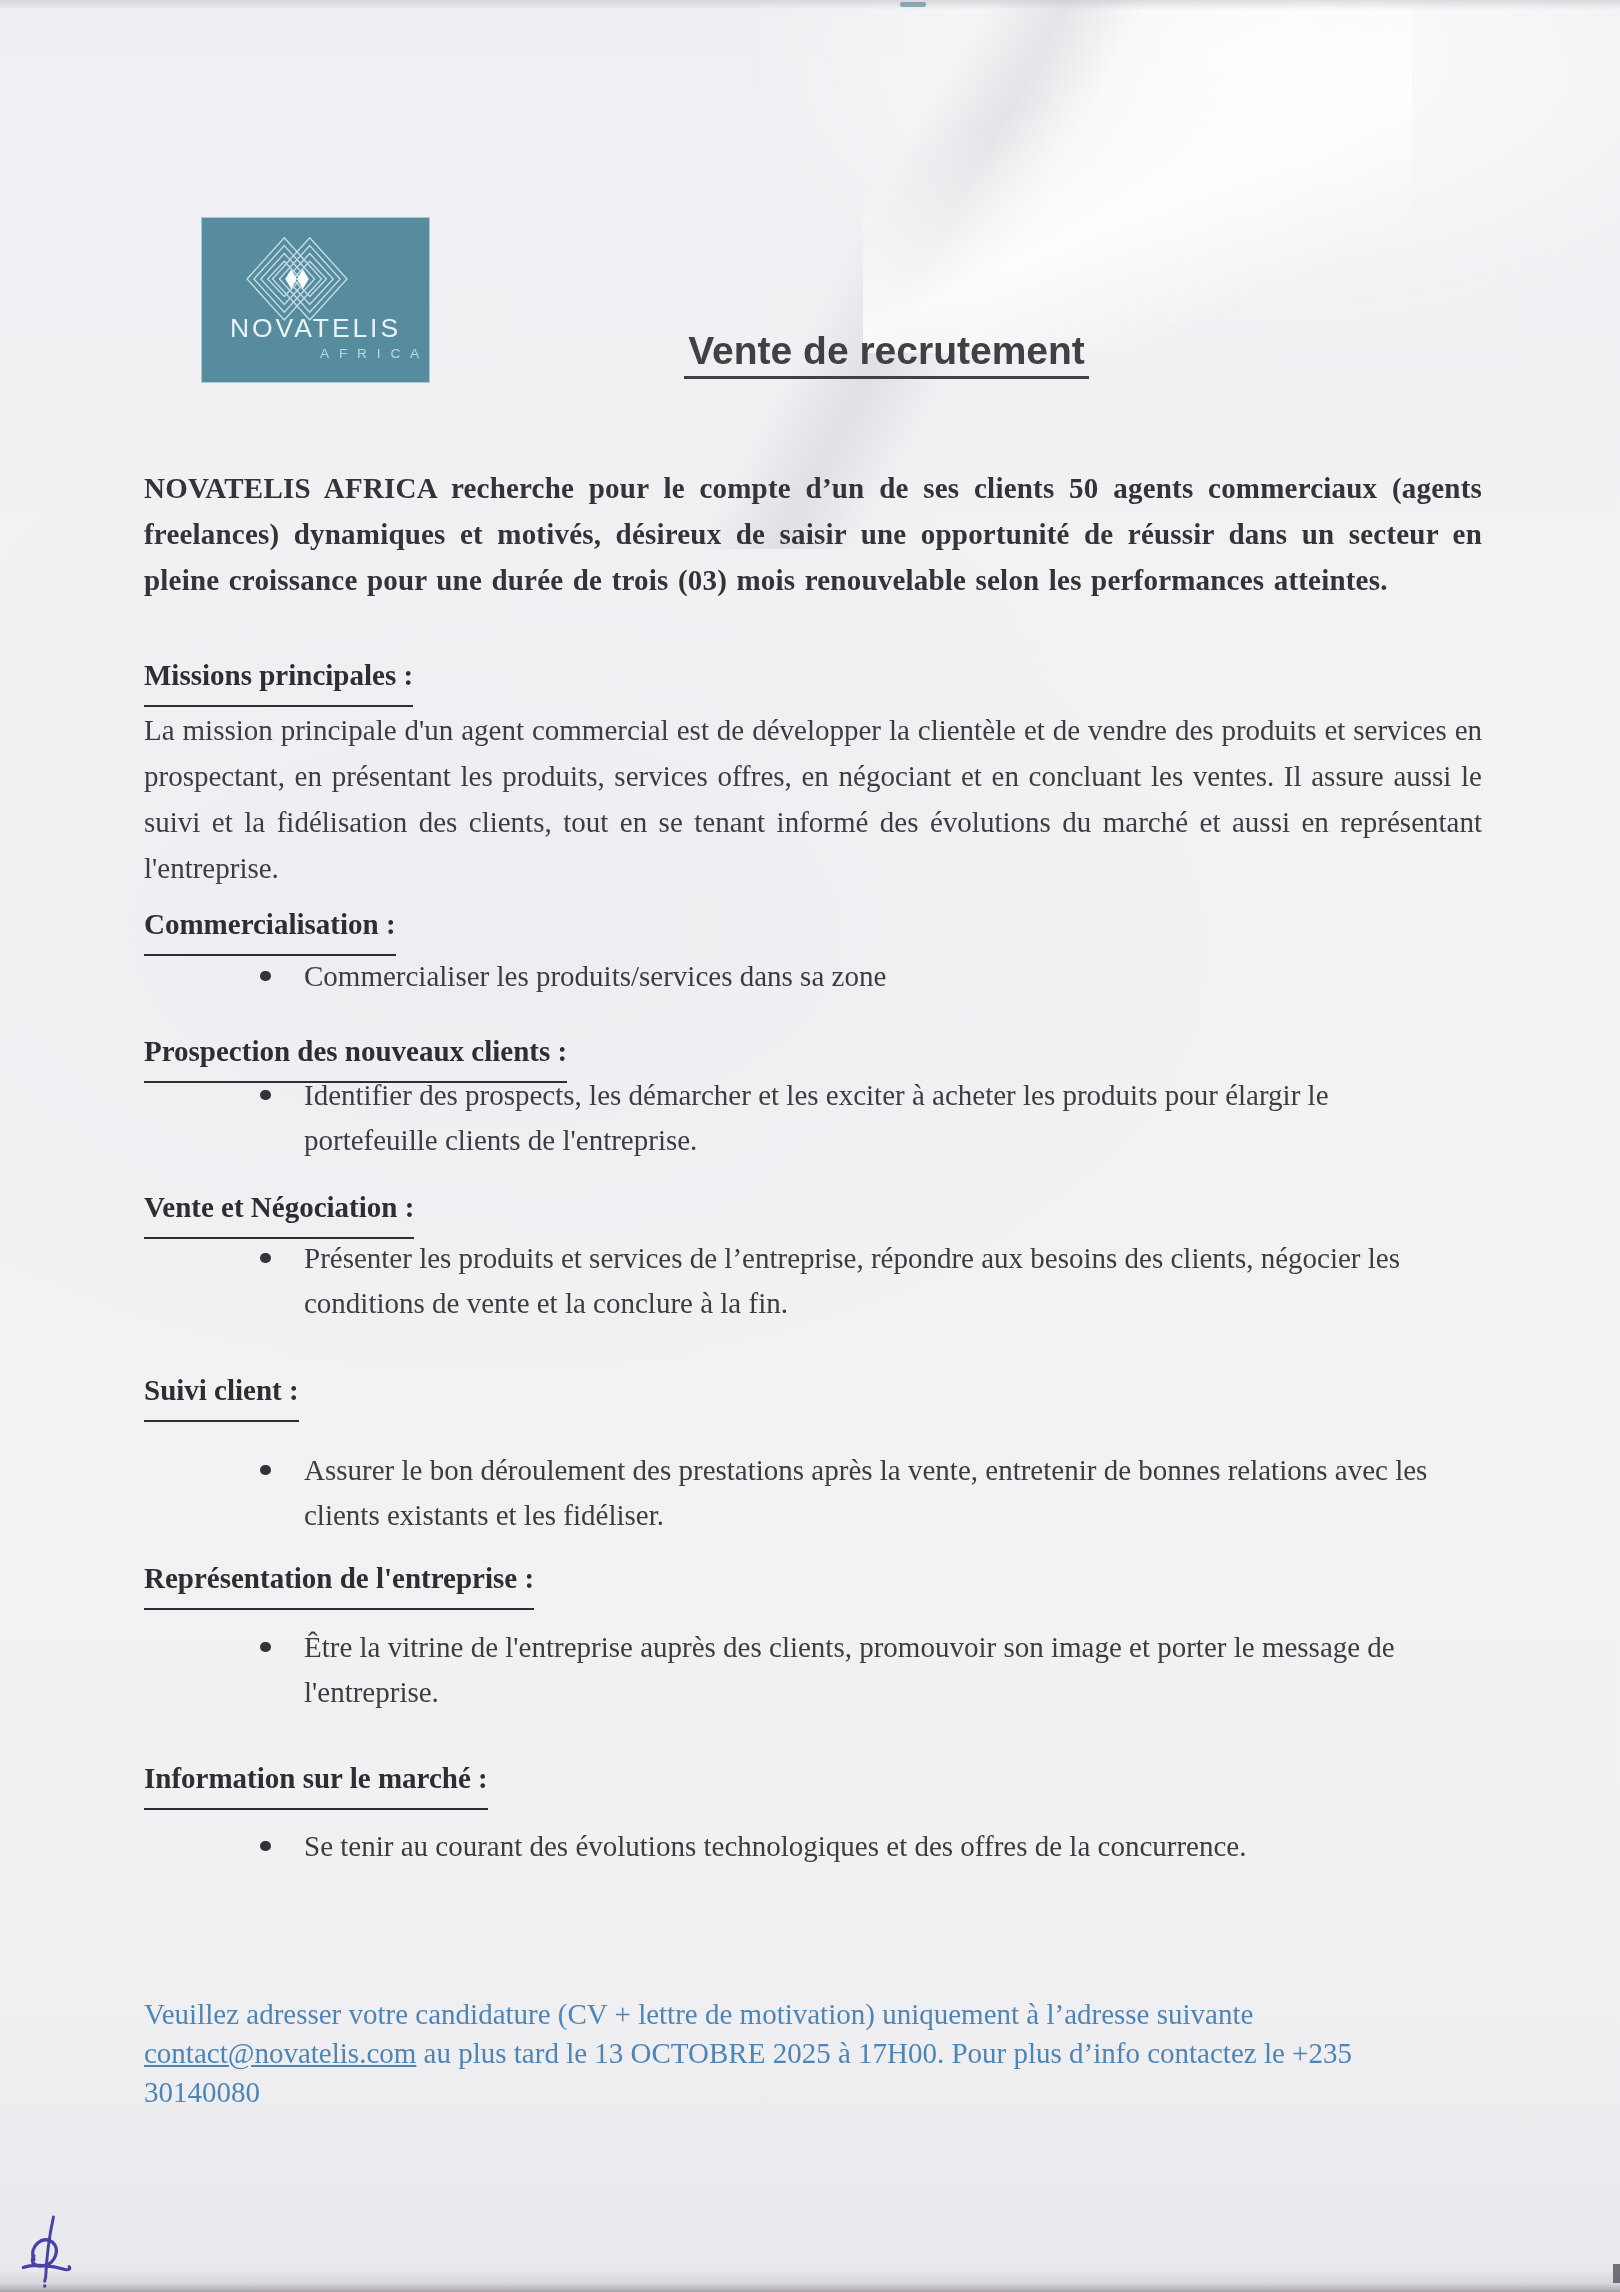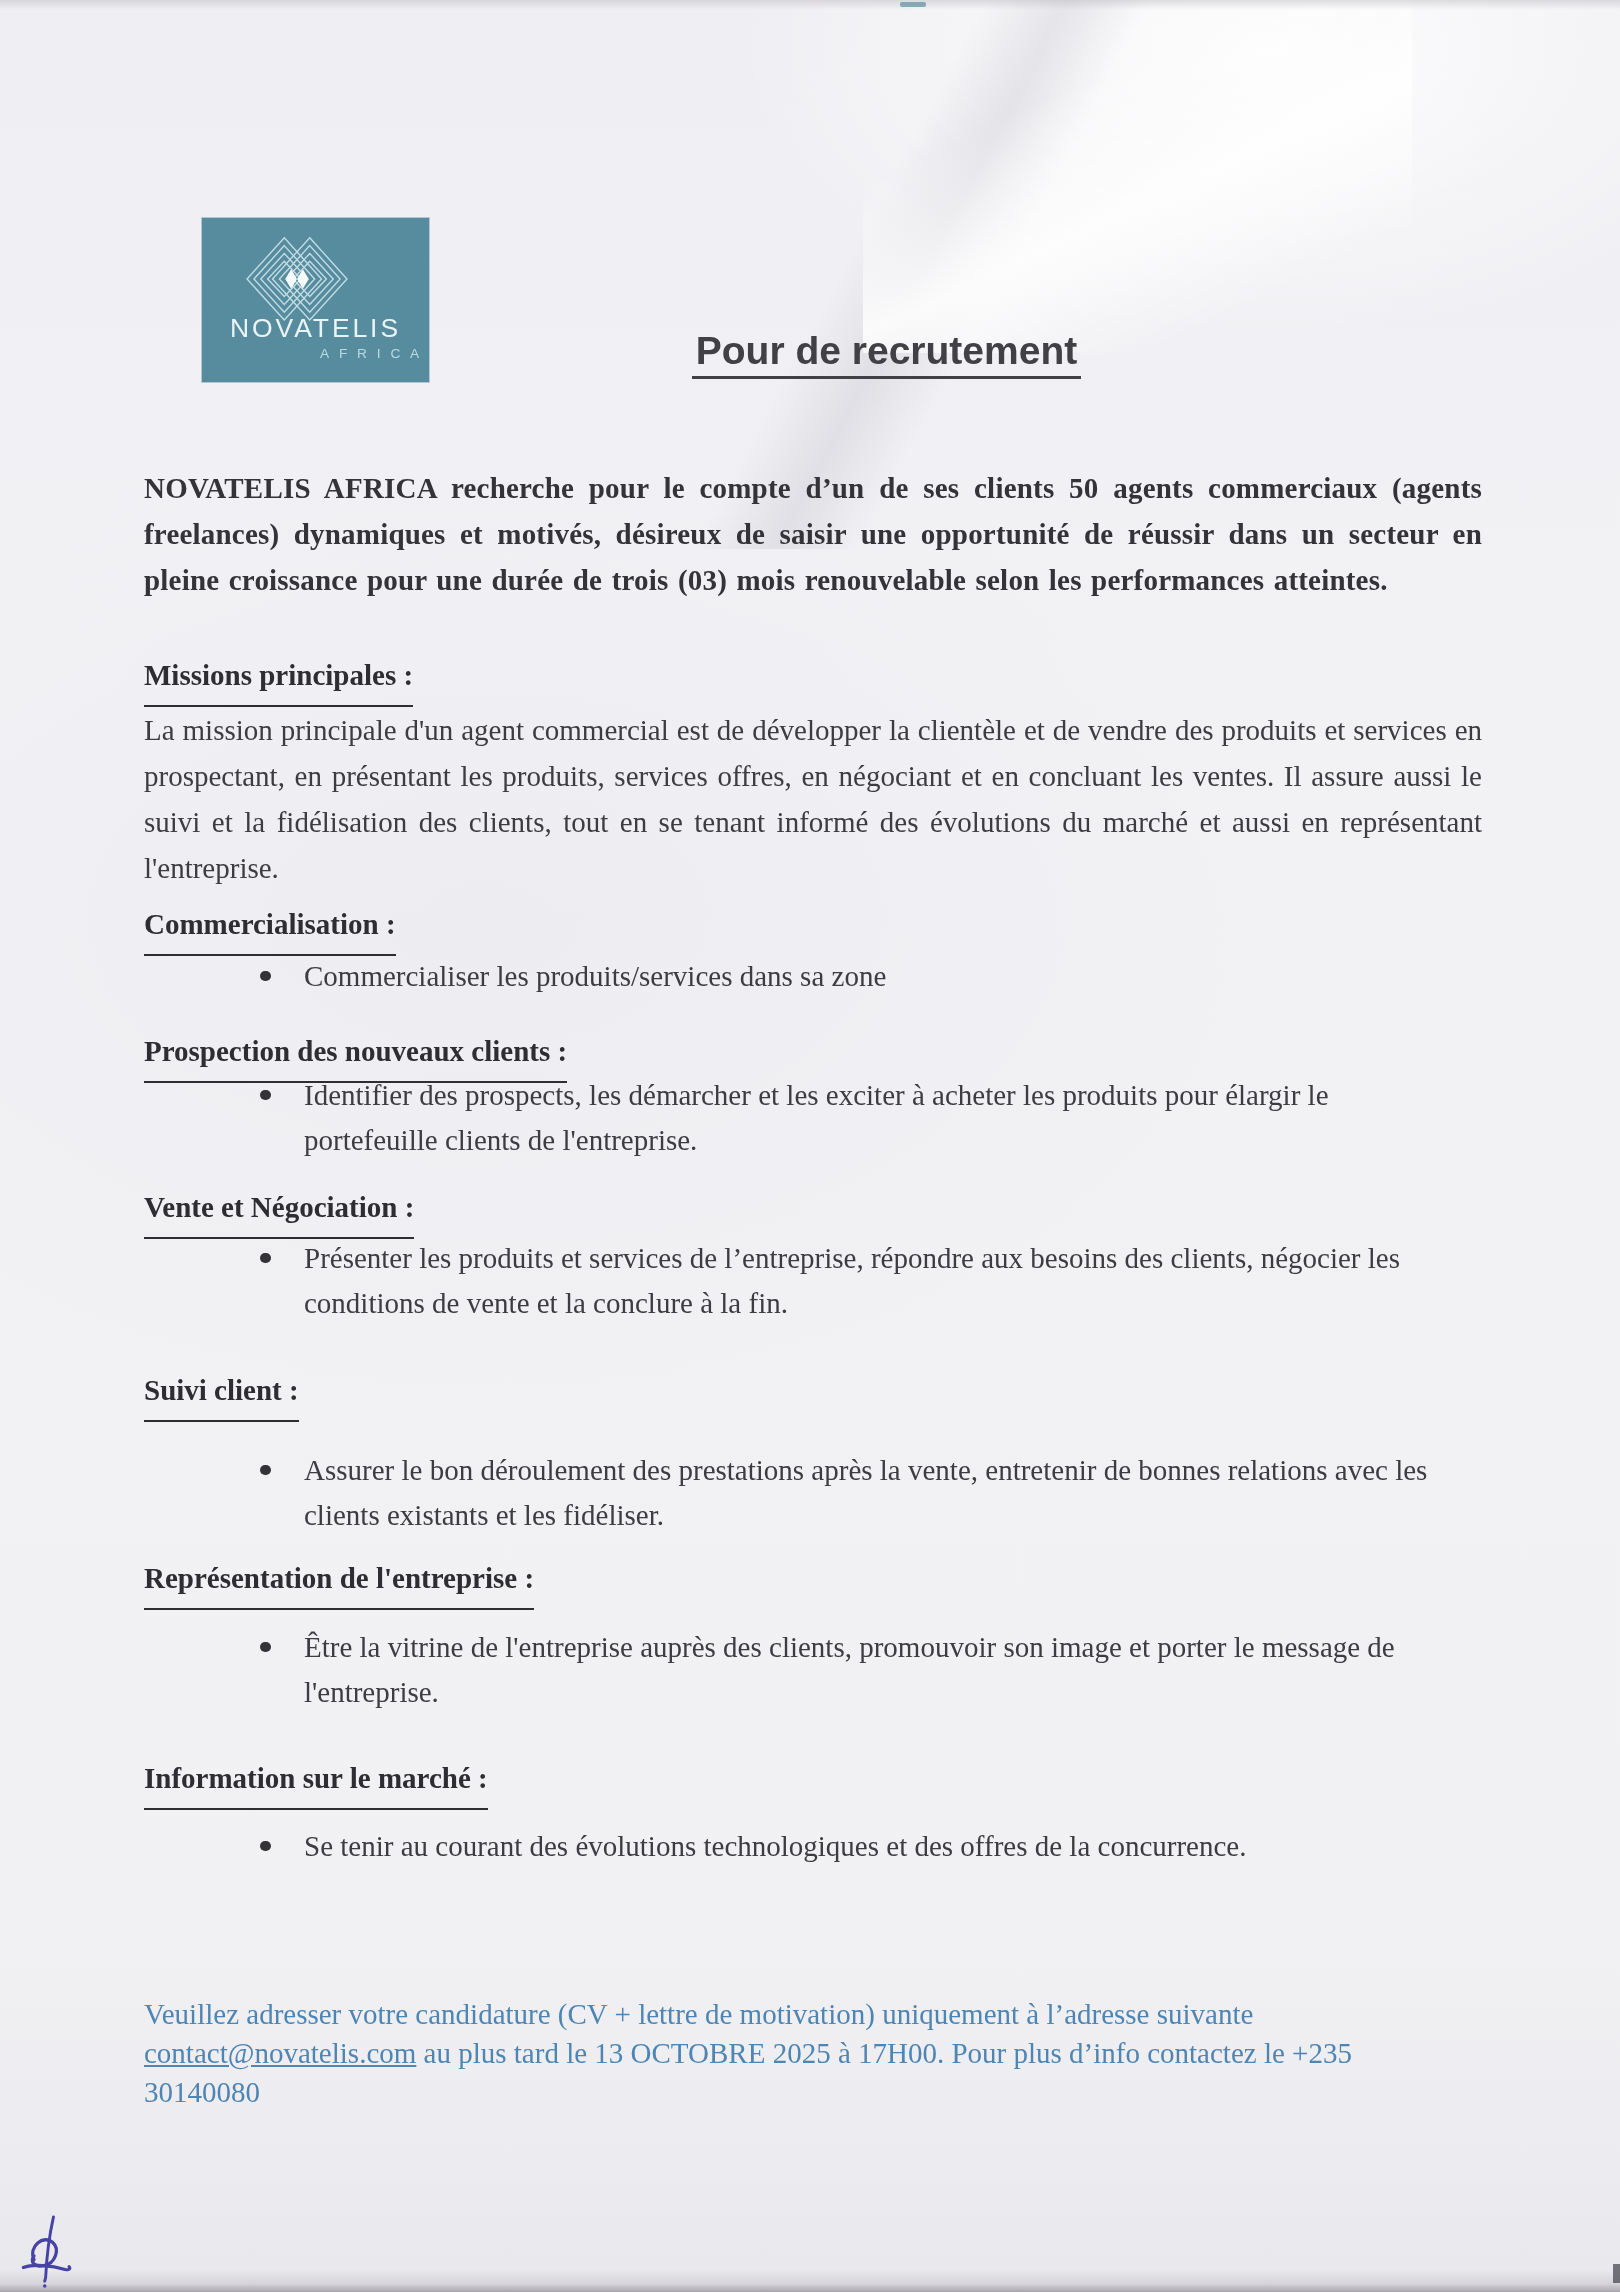--- a/index.html
+++ b/index.html
@@ -85,21 +85,21 @@
       <g fill="#f6fbfc">
         <polygon points="91,52 97,62 91,72 85,62"></polygon>
         <polygon points="103,52 109,62 103,72 97,62"></polygon>
       </g>
     </svg>
     <div class="logo-name">NOVATELIS</div>
     <div class="logo-sub">AFRICA</div>
   </div>
 
   <div class="doc-title">
-    <span>Pour de recrutement</span>
+    <span>Vente de recrutement</span>
   </div>
 
   <div class="block intro" style="top:421px">NOVATELIS AFRICA recherche pour le compte d’un de ses clients 50 agents commerciaux (agents freelances) dynamiques et motivés, désireux de saisir une opportunité de réussir dans un secteur en pleine croissance pour une durée de trois (03) mois renouvelable selon les performances atteintes.</div>
 
   <div class="block sec-head" style="top:608px">
     <span>Missions principales :</span>
   </div>
   <div class="block para" style="top:663px">La mission principale d'un agent commercial est de développer la clientèle et de vendre des produits et services en prospectant, en présentant les produits, services offres, en négociant et en concluant les ventes. Il assure aussi le suivi et la fidélisation des clients, tout en se tenant informé des évolutions du marché et aussi en représentant l'entreprise.</div>
 
   <div class="block sec-head" style="top:857px">

